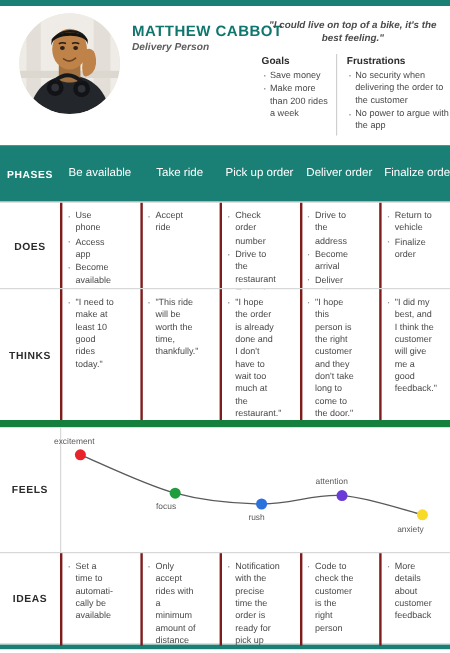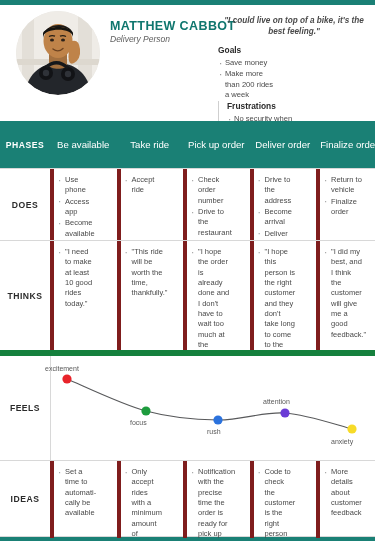--- a/index.html
+++ b/index.html
@@ -33,32 +33,31 @@
   }
   .avatar svg { display:block; width:84px; height:84px; }
 
   .persona-name {
     position:absolute; left:110px; top:14px;
     font-size:12.5px; font-weight:bold; letter-spacing:.4px;
     color:#0f766e;
   }
   .persona-role {
     position:absolute; left:110px; top:29px;
-    font-size:8.5px; font-style:italic; color:#5d5d5d;
+    font-size:8.5px; font-style:italic; color:#5d5d5d;font-weight:bold;
   }
   .persona-quote {
     position:absolute; left:218px; top:11px; width:152px;
     font-size:8.2px; font-style:italic; font-weight:bold;
     color:#4a4a4a; text-align:center; line-height:1.32;
   }
 
   .gf-wrap {
     position:absolute; left:218px; top:40px; width:157px; height:68px;
     display:flex;
-    flex-direction:column;
   }
   .gf-col { position:relative; }
   .gf-col.goals { width:62px; padding-right:6px; }
   .gf-col.frus  { width:95px; padding-left:8px; border-left:1px solid #cfcfcf; }
   .gf-title {
     font-size:8.4px; font-weight:bold; color:#2b2b2b;
     margin-bottom:3px;
   }
   .gf-list { list-style:none; }
   .gf-list li {
@@ -78,21 +77,21 @@
 
   .rowlabel {
     width:50px; flex:0 0 50px;
     display:flex; align-items:center; justify-content:center;
     font-size:8.6px; font-weight:bold; letter-spacing:.5px; color:#2b2b2b;
     text-align:center;
   }
   .cell {
     flex:0 0 66.5px; width:66.5px;
     padding:6px 20px 6px 4px;
-    border-left:4px solid #7f1d1d;
+    border-left:2px solid #7f1d1d;
     overflow:hidden;
   }
 
   
   .row-phases {
     top:0; height:47px; background:#1a8075;
   }
   .row-phases .rowlabel { color:#ffffff; height:47px; }
   .row-phases .cell {
     border-left:none; height:47px;

